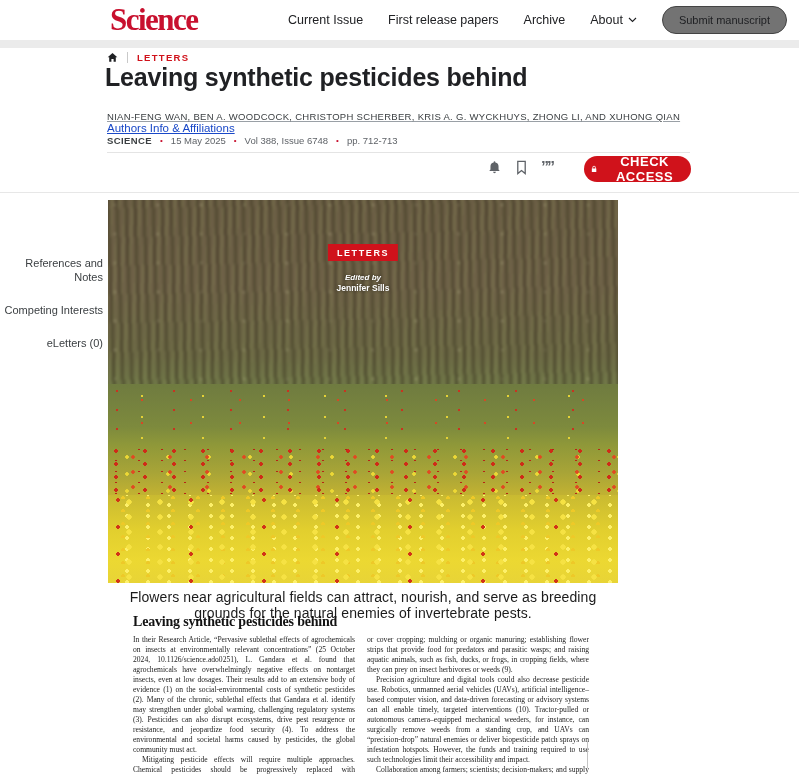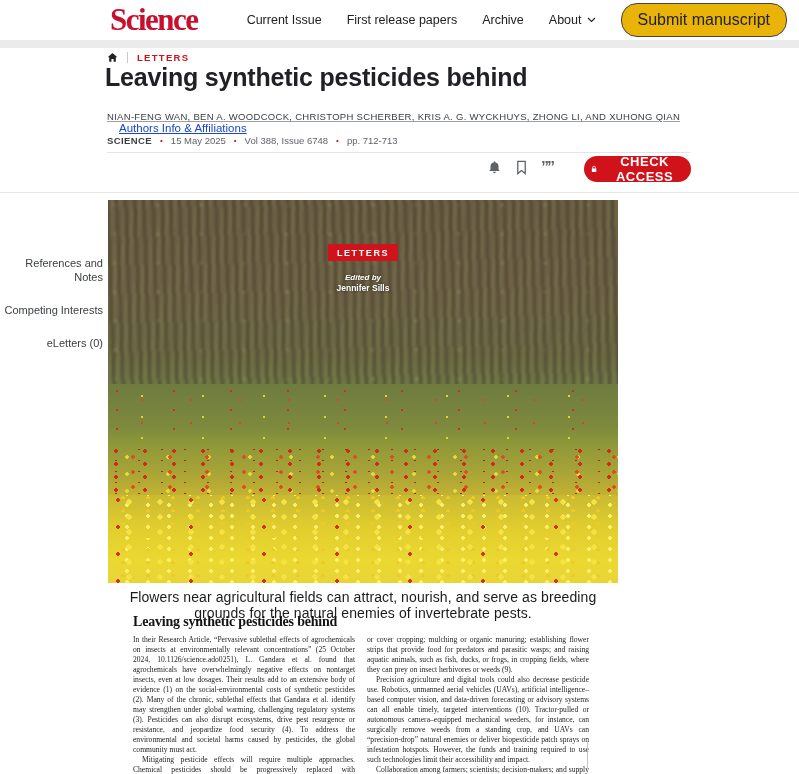--- a/index.html
+++ b/index.html
@@ -4,31 +4,31 @@
 <style>
   html,body{margin:0;padding:0;background:#fff;}
   body{width:799px;height:774px;overflow:hidden;font-family:"Liberation Sans",sans-serif;color:#202124;}
   .screen{position:relative;width:674px;height:774px;background:#fff;}
 
   
   .site-header{position:absolute;top:0;left:0;width:799px;height:40px;display:flex;align-items:center;box-sizing:border-box;padding:0 12px 0 110px;background:#fff;}
   .logo{font-family:"Liberation Serif","DejaVu Serif",serif;font-weight:700;font-size:31px;line-height:36px;color:#c8102e;letter-spacing:-1.5px;cursor:pointer;}
   .top-nav{margin-left:auto;display:flex;align-items:center;gap:25px;font-size:12.5px;color:#202124;}
   .top-nav .nav-link{cursor:pointer;white-space:nowrap;display:flex;align-items:center;gap:5px;}
-  .pill-btn{border:1px solid #444;border-radius:16px;background:#eab308;color:#202124;font-size:16px;padding:7px 16px;font-family:inherit;cursor:pointer;white-space:nowrap;}
+  .pill-btn{border:1px solid #444;border-radius:16px;background:#737373;color:#202124;font-size:11px;padding:7px 16px;font-family:inherit;cursor:pointer;white-space:nowrap;}
   .gray-band{position:absolute;top:40px;left:0;width:799px;height:8px;background:#ebebeb;}
 
   
   .breadcrumb{position:absolute;top:52px;left:107px;display:flex;align-items:center;gap:9px;}
   .crumb-sep{width:1px;height:11px;background:#c9c9c9;}
   .crumb-section{color:#d0121b;font-weight:700;font-size:9.5px;letter-spacing:1.3px;cursor:pointer;}
   .page-title{position:absolute;top:63px;left:105px;font-size:25px;font-weight:700;color:#202124;letter-spacing:-.2px;}
   .authors-row{position:absolute;top:111px;left:107px;width:600px;font-size:9.5px;letter-spacing:.3px;color:#3c4043;}
   .authors-names{text-decoration:underline;text-decoration-color:#9aa0a6;}
-  .authors-link{color:#1948c8;text-decoration:underline;margin-left:12px;font-size:11.5px;letter-spacing:0;cursor:pointer;}
+  .authors-link{color:#1948c8;text-decoration:underline;font-size:11.5px;letter-spacing:0;cursor:pointer;}
   .meta-row{position:absolute;top:135px;left:107px;display:flex;align-items:center;font-size:9.5px;color:#5f6368;}
   .meta-journal{font-weight:700;color:#3c4043;letter-spacing:.4px;}
   .meta-dot{color:#c8102e;font-size:8px;margin:0 8px;}
   .rule-1{position:absolute;top:152px;left:107px;width:583px;height:1px;background:#e4e4e4;}
   .action-icons{position:absolute;top:160px;left:487px;display:flex;align-items:center;gap:13px;color:#5f6368;}
   .icon-btn{cursor:pointer;display:flex;align-items:center;}
   .quote-glyph{font-weight:700;font-size:16px;letter-spacing:-2px;line-height:10px;color:#5f6368;}
   .access-btn{position:absolute;top:156px;left:584px;width:107px;height:26px;border:none;border-radius:14px;background:#d0121b;color:#fff;font-weight:700;font-size:13px;letter-spacing:.5px;display:flex;align-items:center;justify-content:center;gap:6px;cursor:pointer;font-family:inherit;}
   .rule-2{position:absolute;top:192px;left:0;width:799px;height:1px;background:#e7e7e7;}
 

